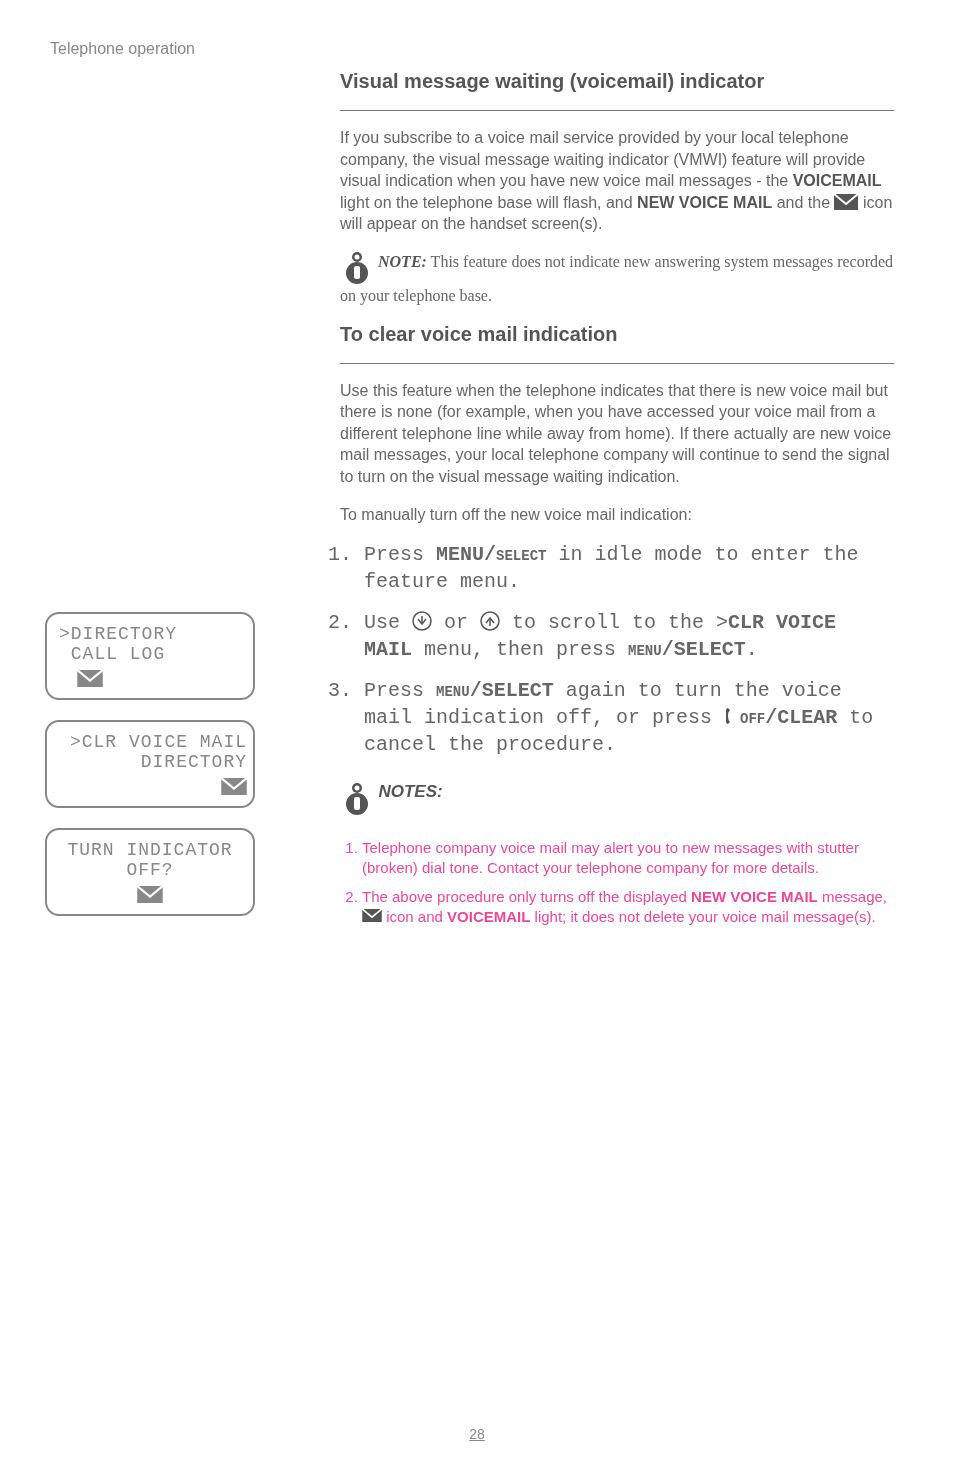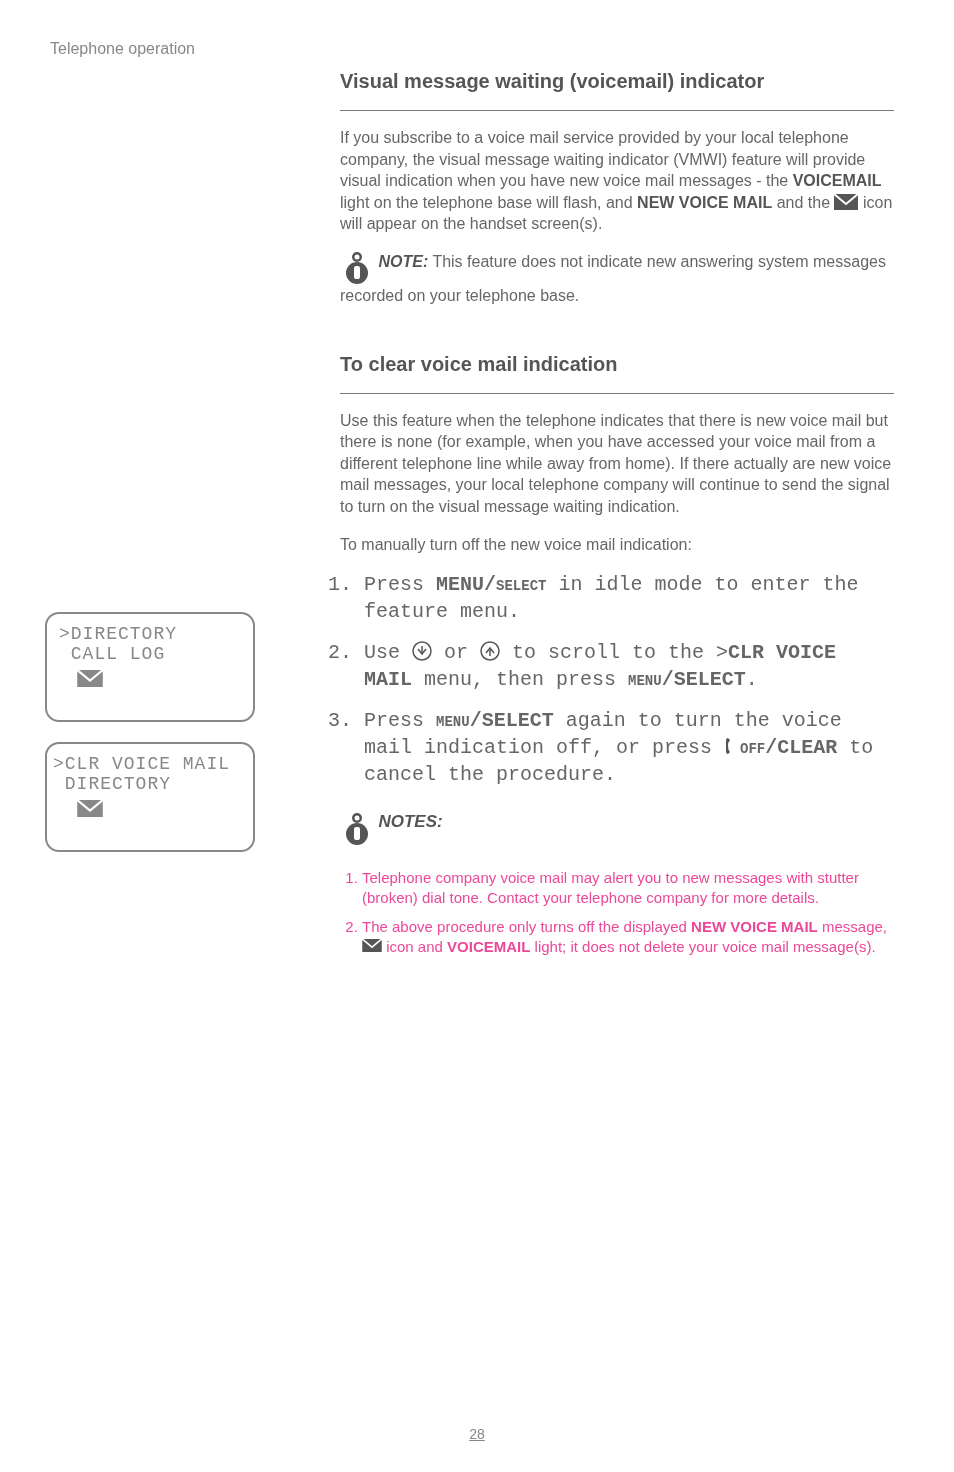--- a/index.html
+++ b/index.html
@@ -39,21 +39,22 @@
     margin-bottom: 10px;
   }
   .body-text {
     font-size: 16px;
     line-height: 1.35;
     color: #666;
   }
   .body-text strong { color: #555; }
   .note-block {
     margin-top: 16px;
-    margin-bottom: 46px;
+    margin-bottom: 16px;
+    font-family: Liberation Serif, serif;
   }
   .info-icon {
     display: inline-block;
     vertical-align: top;
     width: 34px;
     height: 34px;
   }
   .note-text {
     font-size: 16px;
     color: #666;
@@ -87,21 +88,21 @@
   ol.notes-list li { margin-bottom: 8px; }
   .sidebar {
     position: absolute;
     left: 45px;
     top: 612px;
     width: 210px;
   }
   .lcd {
     border: 2px solid #888;
     border-radius: 14px;
-    height: 110px;
+    height: 88px;
     margin-bottom: 20px;
     padding: 10px 6px 6px 6px;
     text-align: center;
     box-sizing: border-box;
   }
   .lcd-line {
     font-family: "Courier New", monospace;
     letter-spacing: 1px;
     font-size: 18px;
     color: #888;
@@ -208,25 +209,35 @@
   <div class="lcd" style="text-align:left; padding-left:12px;">
     <div class="lcd-line">&gt;DIRECTORY</div>
     <div class="lcd-line"> CALL LOG</div>
     <div class="lcd-mail" style="padding-left:18px;">
       <svg width="26" height="17" viewBox="0 0 24 16">
           <rect x="0" y="0" width="24" height="16" fill="#888"></rect>
           <polyline points="0,0 12,10 24,0" fill="none" stroke="#fff" stroke-width="2"></polyline>
         </svg>
     </div>
   </div>
-  <div class="lcd" style="text-align:left; padding-left:6px;">
+  <div class="lcd" style="text-align:right; padding-left:6px;">
     <div class="lcd-line">&gt;CLR VOICE MAIL</div>
     <div class="lcd-line"> DIRECTORY</div>
     <div class="lcd-mail" style="padding-left:24px;">
       <svg width="26" height="17" viewBox="0 0 24 16">
           <rect x="0" y="0" width="24" height="16" fill="#888"></rect>
           <polyline points="0,0 12,10 24,0" fill="none" stroke="#fff" stroke-width="2"></polyline>
         </svg>
     </div>
   </div>
+  <div class="lcd">
+    <div class="lcd-line">TURN INDICATOR</div>
+    <div class="lcd-line">OFF?</div>
+    <div class="lcd-mail">
+      <svg width="26" height="17" viewBox="0 0 24 16">
+          <rect x="0" y="0" width="24" height="16" fill="#888"></rect>
+          <polyline points="0,0 12,10 24,0" fill="none" stroke="#fff" stroke-width="2"></polyline>
+        </svg>
+    </div>
+  </div>
 </div>
 
 <div class="page-num">28</div>
 
 </body></html>

